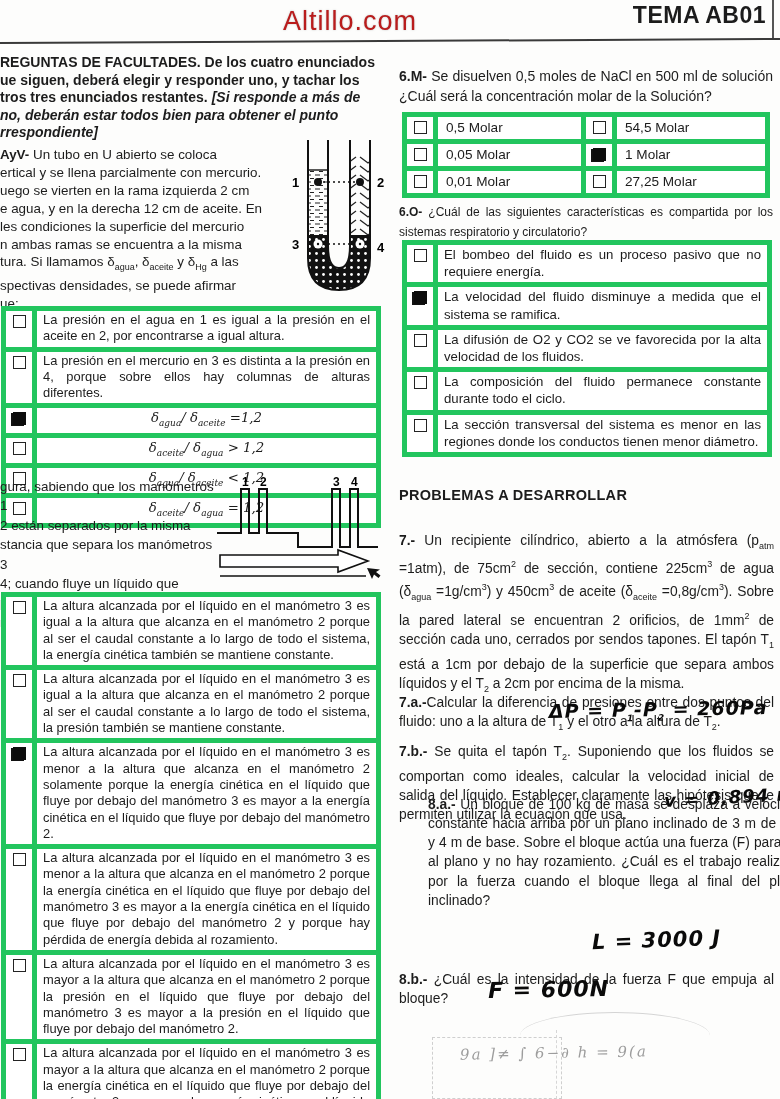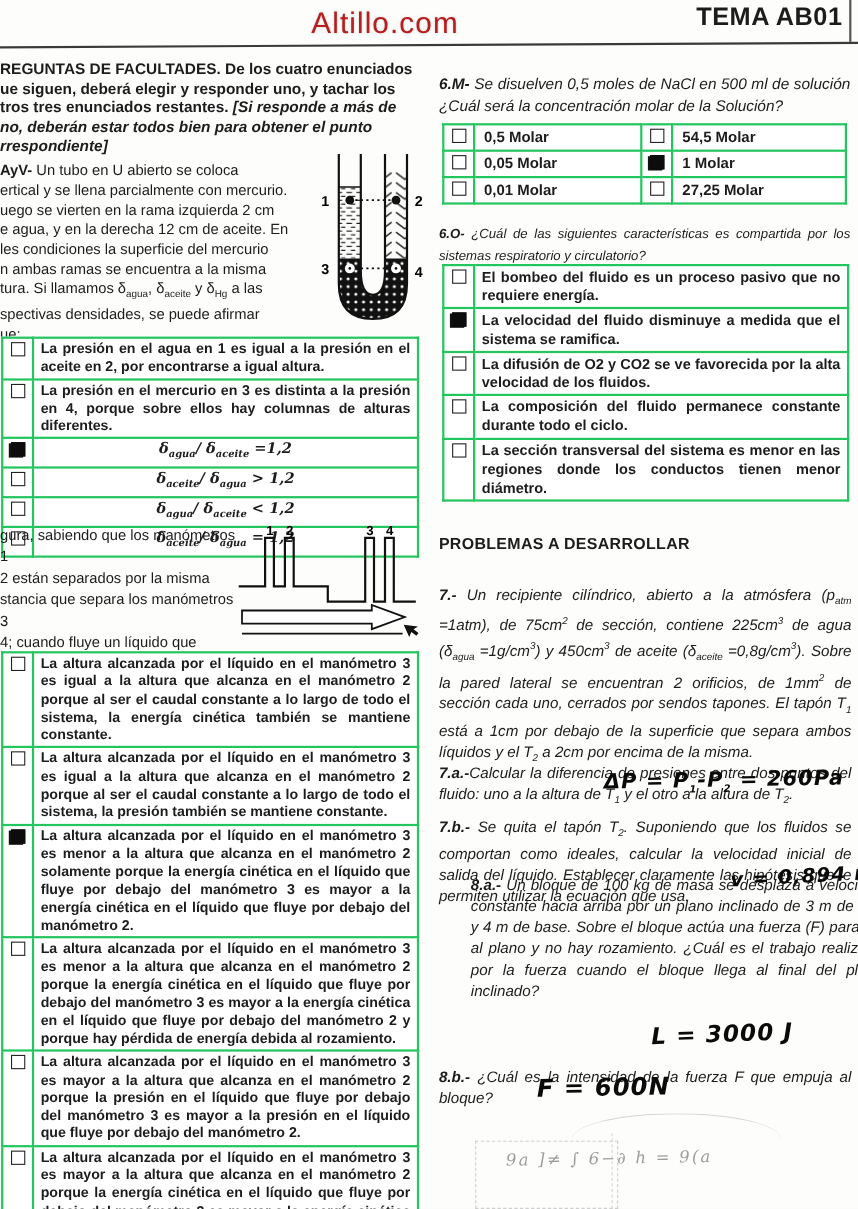--- a/index.html
+++ b/index.html
@@ -6,35 +6,35 @@
   .page{position:relative;width:780px;height:1099px;background:#fdfdfc;overflow:hidden;
         font-family:"Liberation Sans", sans-serif;color:#1c1c1c;}
   
   .watermark{position:absolute;left:283px;top:6px;font-size:27px;color:#b91c1c;
              letter-spacing:1px;text-shadow:0 0 2px rgba(170,170,170,.7);}
   .tema{position:absolute;right:14px;top:2px;font-size:23px;font-weight:bold;letter-spacing:.5px;}
   .header-rule{position:absolute;left:0;top:40px;width:780px;height:2px;background:#3a3a3a;
                transform:rotate(-.3deg);}
   .tema-box{position:absolute;right:6px;top:0;width:2px;height:38px;background:#555;}
   
-  .para{position:absolute;text-align:justify;font-style:italic;}
+  .para{position:absolute;text-align:justify;}
   .qlabel{font-weight:bold;}
   
   .intro{position:absolute;left:0;top:54px;width:384px;font-size:14px;line-height:17.6px;}
   .intro b{font-weight:bold;}
   .intro i{font-weight:bold;}
   
   .q-ayv{position:absolute;left:0;top:146px;width:392px;height:162px;}
   .q-ayv .qtext{width:266px;font-size:13.4px;line-height:17.9px;}
   .q-fyb{position:absolute;left:0;top:477px;width:392px;height:114px;}
   .q-fyb .qtext{width:216px;font-size:13.4px;line-height:19.4px;}
   .figure{position:absolute;}
   
   table.ans{border-collapse:collapse;background:#fff;}
-  table.ans td{border:2px solid #22c55e;font-weight:bold;}
+  table.ans td{border:5px solid #22c55e;}
   td.cb{width:24px;min-width:24px;text-align:center;vertical-align:top;padding-top:3px;}
   span.box{display:inline-block;width:11px;height:11px;border:1.5px solid #232323;background:#fff;}
   span.box.checked{background:#0c0c0c;border-color:#0c0c0c;box-shadow:-2px 1px 0 #111;}
   td.txt{padding:1px 6px 2px;font-size:12.9px;line-height:16.3px;text-align:justify;}
   tr.formula td.txt{font-family:"DejaVu Serif", serif;font-style:italic;font-size:13.3px;
                     text-align:center;padding:2px 6px;height:15px;}
   sub{font-size:9px;} sup{font-size:9px;}
   .t-ayv{position:absolute;left:1px;top:306px;width:380px;}
   .t-fyb{position:absolute;left:1px;top:592px;width:380px;}
   .t-molar{position:absolute;left:402px;top:112px;width:368px;}

